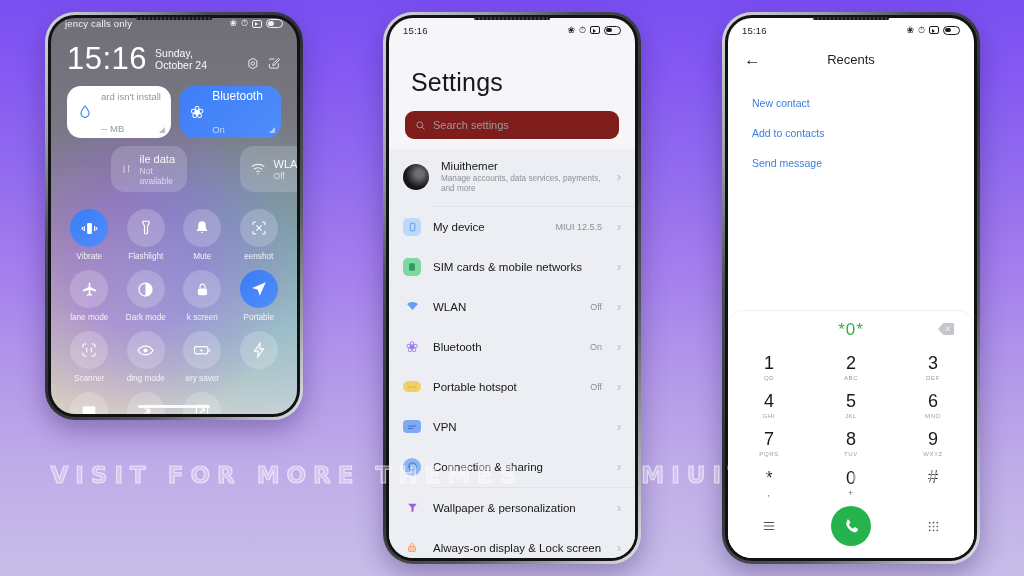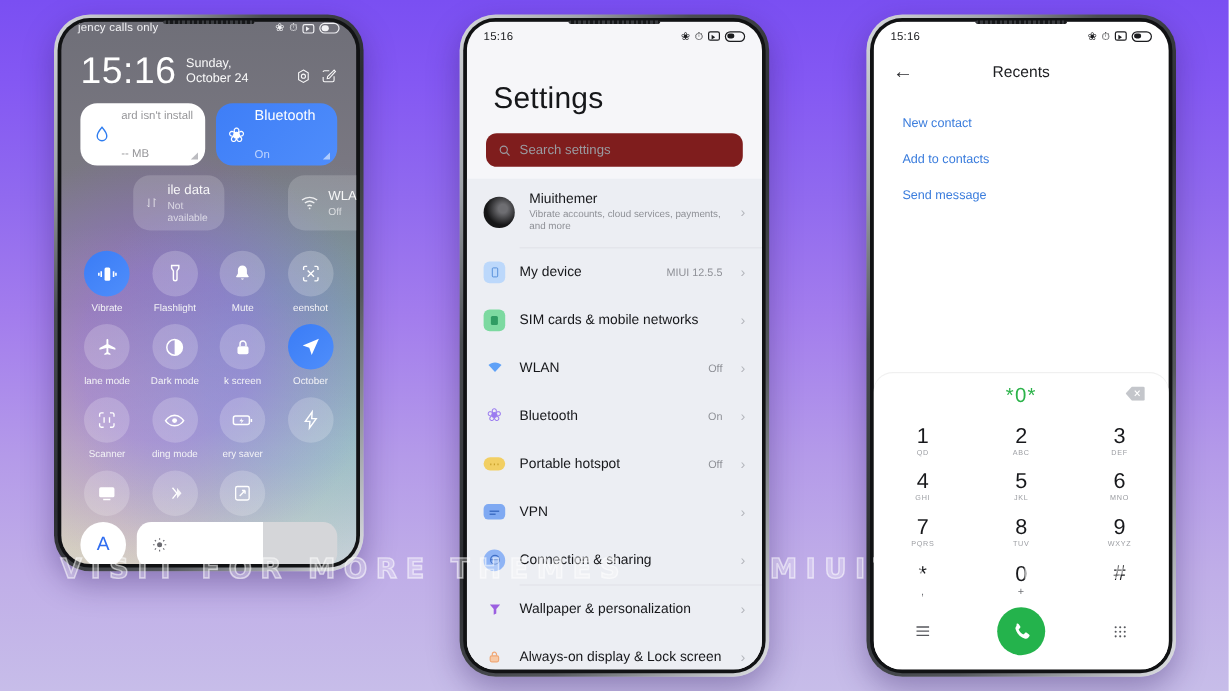--- a/index.html
+++ b/index.html
@@ -85,21 +85,21 @@
   .homebar {
     position: absolute;
     bottom: 6px; left: 50%;
     transform: translateX(-50%);
     width: 72px; height: 3px;
     border-radius: 2px;
     background: rgba(255,255,255,0.92);
     z-index: 25;
   }
 
-  #phone1 { left: 45px;  top: 12px;  width: 258px; height: 464px; }
+  #phone1 { left: 45px;  top: 12px;  width: 258px; height: 408px; }
   #phone2 { left: 383px; top: 12px;  width: 258px; height: 552px; }
   #phone3 { left: 722px; top: 12px;  width: 258px; height: 552px; }
 
   
   .statusbar {
     position: relative;
     height: 24px;
     display: flex;
     align-items: center;
     justify-content: space-between;
@@ -453,21 +453,21 @@
             </div>
             <div class="cc-label">k screen</div>
           </div>
 
           <div class="cc-tile">
             <div class="cc-circle on">
               <svg width="18" height="18" viewBox="0 0 24 24" fill="#fff" stroke="none">
                 <path d="M21 3L3 10.6l7.3 2.5L13 21z"></path>
               </svg>
             </div>
-            <div class="cc-label">October</div>
+            <div class="cc-label">Portable</div>
           </div>
 
           <div class="cc-tile">
             <div class="cc-circle">
               <svg width="18" height="18" viewBox="0 0 24 24" fill="none" stroke="#fff" stroke-width="1.5">
                 <path d="M4 8.5V6a2 2 0 012-2h2.5M15.5 4H18a2 2 0 012 2v2.5M20 15.5V18a2 2 0 01-2 2h-2.5M8.5 20H6a2 2 0 01-2-2v-2.5"></path>
                 <path d="M9 9v6M15 9v6"></path>
               </svg>
             </div>
             <div class="cc-label">Scanner</div>
@@ -577,21 +577,21 @@
           </svg>
           <span>Search settings</span>
         </div>
 
         <div class="set-list">
 
           <div class="set-row account">
             <div class="ico"></div>
             <div class="txts">
               <div class="t1">Miuithemer</div>
-              <div class="t2">Vibrate accounts, cloud services, payments, and more</div>
+              <div class="t2">Manage accounts, data services, payments, and more</div>
             </div>
             <span class="chev">›</span>
           </div>
           <div class="divider"></div>
 
           <div class="set-row">
             <div class="ico" style="background:#bcd8fb">
               <svg width="9" height="12" viewBox="0 0 24 24" fill="none" stroke="#4f8ad8" stroke-width="2">
                   <rect x="6" y="2" width="12" height="20" rx="2"></rect>
                 </svg>

